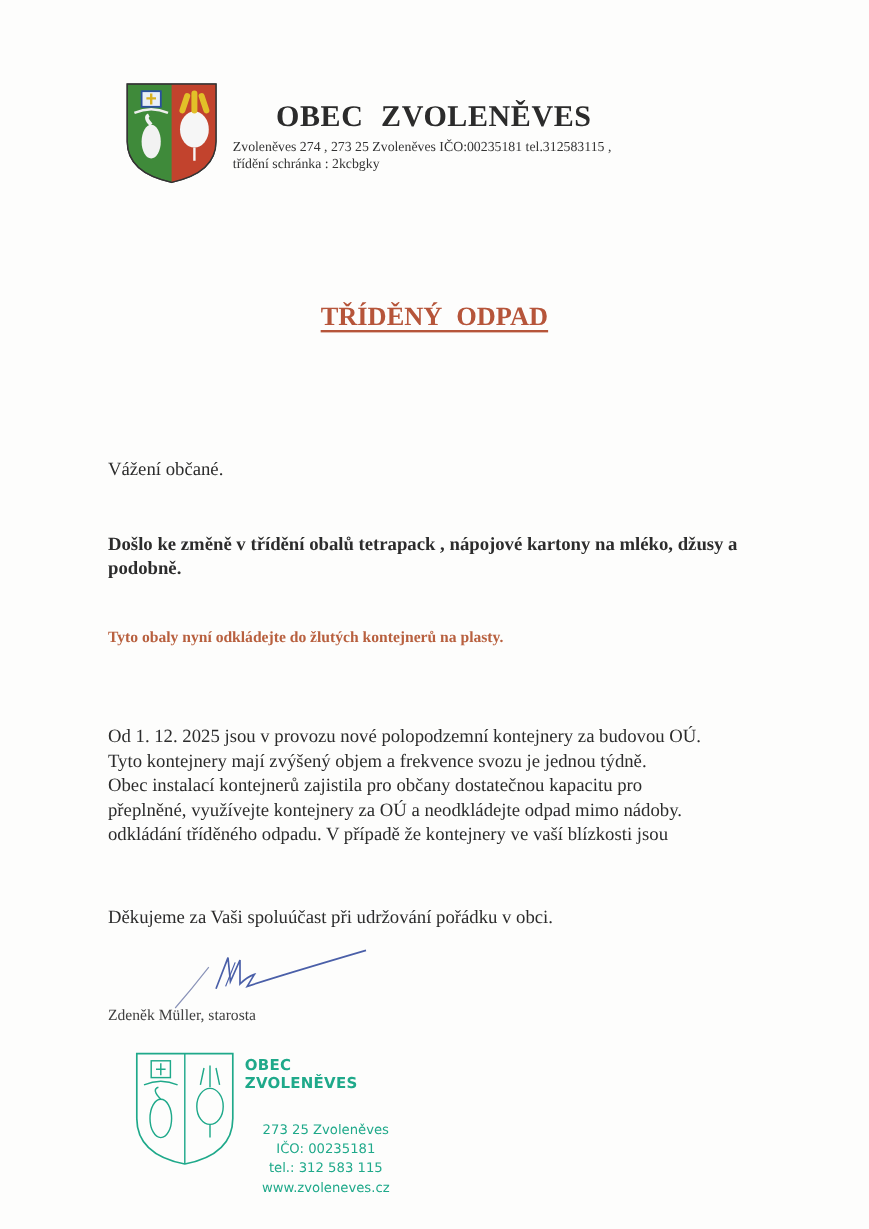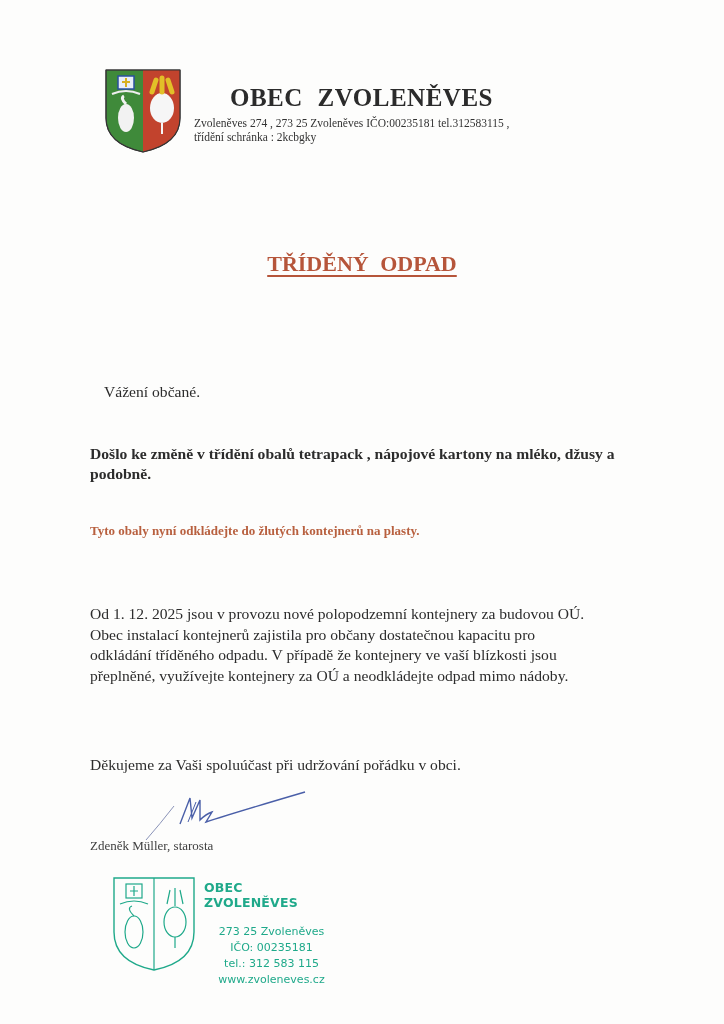--- a/index.html
+++ b/index.html
@@ -5,21 +5,21 @@
     html, body { margin:0; padding:0; }
     body { width:724px; height:1024px; background:#fdfdfc; position:relative; overflow:hidden;
            font-family:"Liberation Serif", serif; color:#2a2a2a; }
     .abs { position:absolute; }
     .crest { left:104px; top:68px; width:78px; height:86px; }
     .head-title { left:230px; top:84px; font-size:25px; font-weight:bold; letter-spacing:0.5px; color:#2b2b2b; word-spacing:8px; }
     .head-addr { left:194px; top:116px; width:360px; font-size:11.5px; color:#333; text-align:left; line-height:14px; }
     .doc-title { left:0; width:724px; top:251px; text-align:center; font-size:22px; font-weight:bold;
                  color:#b6553a; text-decoration:underline; text-decoration-thickness:2px; text-underline-offset:4px; word-spacing:6px; }
     .para { left:90px; width:560px; font-size:15.6px; line-height:20px; color:#2c2c2c; }
-    .greet { top:382px;margin-left:14px; }
+    .greet { top:382px; }
     .bold { top:444px; font-weight:bold; }
     .orange { top:518px; font-size:13px; line-height:25px; font-weight:bold; color:#b8603f; width:520px; }
     .body { top:604px; line-height:20.5px; }
     .thanks { top:725px;margin-top:30px; }
     .sig-name { left:90px; top:838px; font-size:13px; color:#404040; }
     .sig { left:140px; top:784px; width:170px; height:60px; }
     .stamp { left:108px; top:872px; width:235px; height:106px; color:#1fa98a; }
     .stamp-crest { position:absolute; left:4px; top:4px; width:84px; height:96px; }
     .stamp-text { position:absolute; left:96px; top:8px; width:135px; font-family:"DejaVu Sans", sans-serif; text-align:center; }
     .stamp-title { font-size:12.5px; font-weight:bold; text-align:left; letter-spacing:0.2px; }
@@ -51,23 +51,24 @@
 </div>
 
 <div class="abs doc-title">TŘÍDĚNÝ  ODPAD</div>
 
 <div class="abs para greet">Vážení občané.</div>
 <div class="abs para bold">Došlo ke změně v třídění  obalů tetrapack , nápojové kartony na mléko, džusy a podobně.</div>
 <div class="abs para orange">Tyto obaly nyní odkládejte do žlutých kontejnerů na plasty.</div>
 
 <div class="abs para body">
   <div>Od 1. 12. 2025 jsou v provozu nové polopodzemní kontejnery za budovou OÚ.</div>
+  <div>Tyto kontejnery mají zvýšený objem a frekvence svozu je jednou týdně.</div>
   <div>Obec instalací kontejnerů zajistila pro občany dostatečnou kapacitu pro</div>
+  <div>přeplněné, využívejte kontejnery za OÚ a neodkládejte odpad mimo nádoby.</div>
   <div>odkládání tříděného odpadu. V případě že kontejnery ve vaší blízkosti jsou</div>
-  <div>přeplněné, využívejte kontejnery za OÚ a neodkládejte odpad mimo nádoby.</div>
 </div>
 
 <div class="abs para thanks">Děkujeme za Vaši spoluúčast při udržování pořádku v obci.</div>
 
 <div class="abs sig">
   <svg viewBox="0 0 170 60" width="170" height="60">
     <path d="M6 56 Q20 40 34 22" stroke="#8a93b8" stroke-width="1" fill="none"></path>
     <path d="M40 40 L50 14 L52 34 L60 16 L60 36 Q66 30 72 28 L66 38 Q90 30 165 8" stroke="#4a5fa8" stroke-width="1.4" fill="none"></path>
     <path d="M48 38 L56 18" stroke="#4a5fa8" stroke-width="1" fill="none"></path>
   </svg>
@@ -81,18 +82,18 @@
     <rect x="14" y="8" width="16" height="14" fill="none" stroke="#1fa98a" stroke-width="1.2"></rect>
     <path d="M22 10 V20 M18 15 H26" stroke="#1fa98a" stroke-width="1.2"></path>
     <path d="M8 28 Q22 22 36 28" stroke="#1fa98a" stroke-width="1.2" fill="none"></path>
     <ellipse cx="22" cy="56" rx="9" ry="16" fill="none" stroke="#1fa98a" stroke-width="1.2"></ellipse>
     <path d="M22 40 Q14 32 20 30" stroke="#1fa98a" stroke-width="1.2" fill="none"></path>
     <ellipse cx="63" cy="46" rx="11" ry="15" fill="none" stroke="#1fa98a" stroke-width="1.2"></ellipse>
     <path d="M63 61 L63 72 M55 28 L58 14 M63 30 L63 12 M71 28 L68 14" stroke="#1fa98a" stroke-width="1.2" fill="none"></path>
   </svg>
   <div class="stamp-text">
     <div class="stamp-title">OBEC ZVOLENĚVES</div>
-    <div class="stamp-line" style="margin-top:14px">273 25 Zvoleněves</div>
+    <div class="stamp-line" style="margin-top:24px">273 25 Zvoleněves</div>
     <div class="stamp-line">IČO: 00235181</div>
     <div class="stamp-line">tel.: 312 583 115</div>
     <div class="stamp-line">www.zvoleneves.cz</div>
   </div>
 </div>
 
 </body></html>

